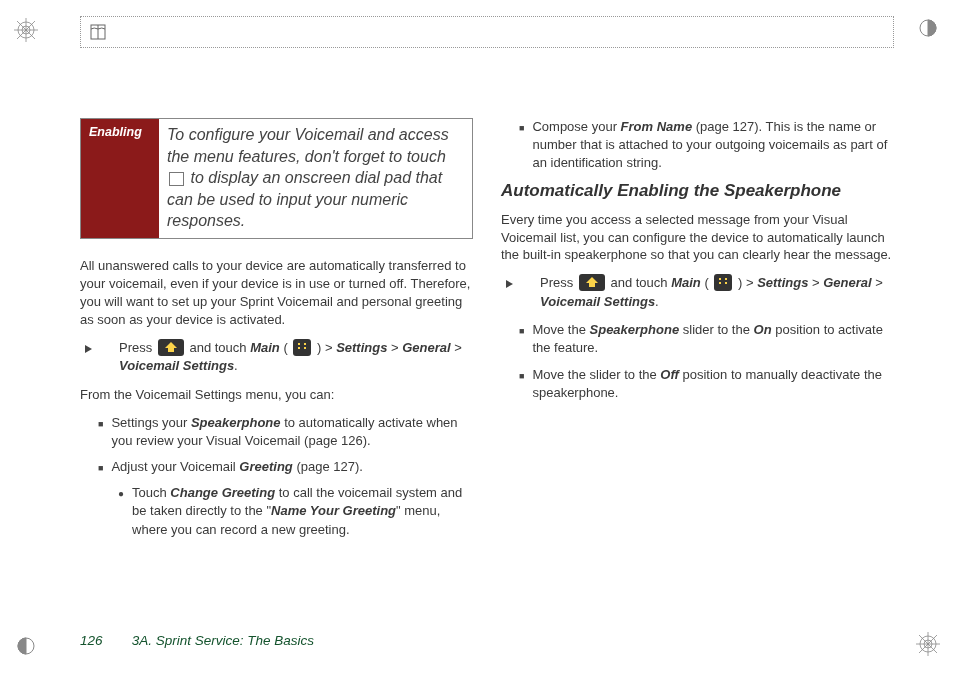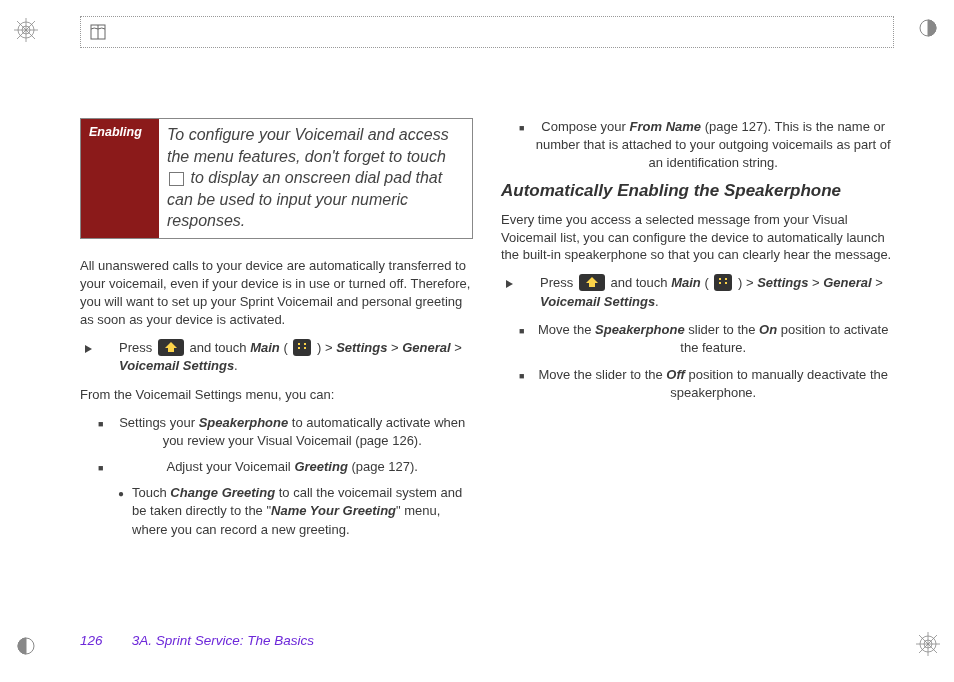--- a/index.html
+++ b/index.html
@@ -100,21 +100,21 @@
   }
   .step .arrowmark { flex: 0 0 auto; padding-top: 2px; }
   .step .body { flex: 1 1 auto; }
   .sub1 {
     display: flex;
     gap: 8px;
     margin: 0 0 8px 18px;
     line-height: 1.4;
   }
   .sub1 .sq { flex: 0 0 auto; font-size: 9px; padding-top: 4px; color: #444; }
-  .sub1 .body { flex: 1 1 auto; text-align: center; }
+  .sub1 .body { flex: 1 1 auto; }
   .sub2 {
     display: flex;
     gap: 8px;
     margin: 0 0 10px 38px;
     line-height: 1.4;
   }
   .sub2 .dot { flex: 0 0 auto; font-size: 10px; padding-top: 3px; color: #444; }
   .sub2 .body { flex: 1 1 auto; }
   .em-bi { font-style: italic; font-weight: bold; }
   .home-icon {
@@ -167,21 +167,21 @@
       radial-gradient(circle at 8px 2px, #fbd34a 1.4px, transparent 1.5px),
       radial-gradient(circle at 2px 6px, #fbd34a 1.4px, transparent 1.5px),
       radial-gradient(circle at 8px 6px, #fbd34a 1.4px, transparent 1.5px);
   }
   .footer {
     position: absolute;
     left: 0;
     bottom: 34px;
     font-style: italic;
     font-size: 13.5px;
-    color: #6d28d9;
+    color: #14532d;
   }
   .footer .pnum { display: inline-block; width: 48px; }
 </style>
 </head>
 <body>
 
 <div class="edge-ornament left top">
   <svg class="starburst" viewBox="0 0 24 24">
       <g stroke="#888" stroke-width="0.8" fill="none">
     <circle cx="12" cy="12" r="4"></circle>

